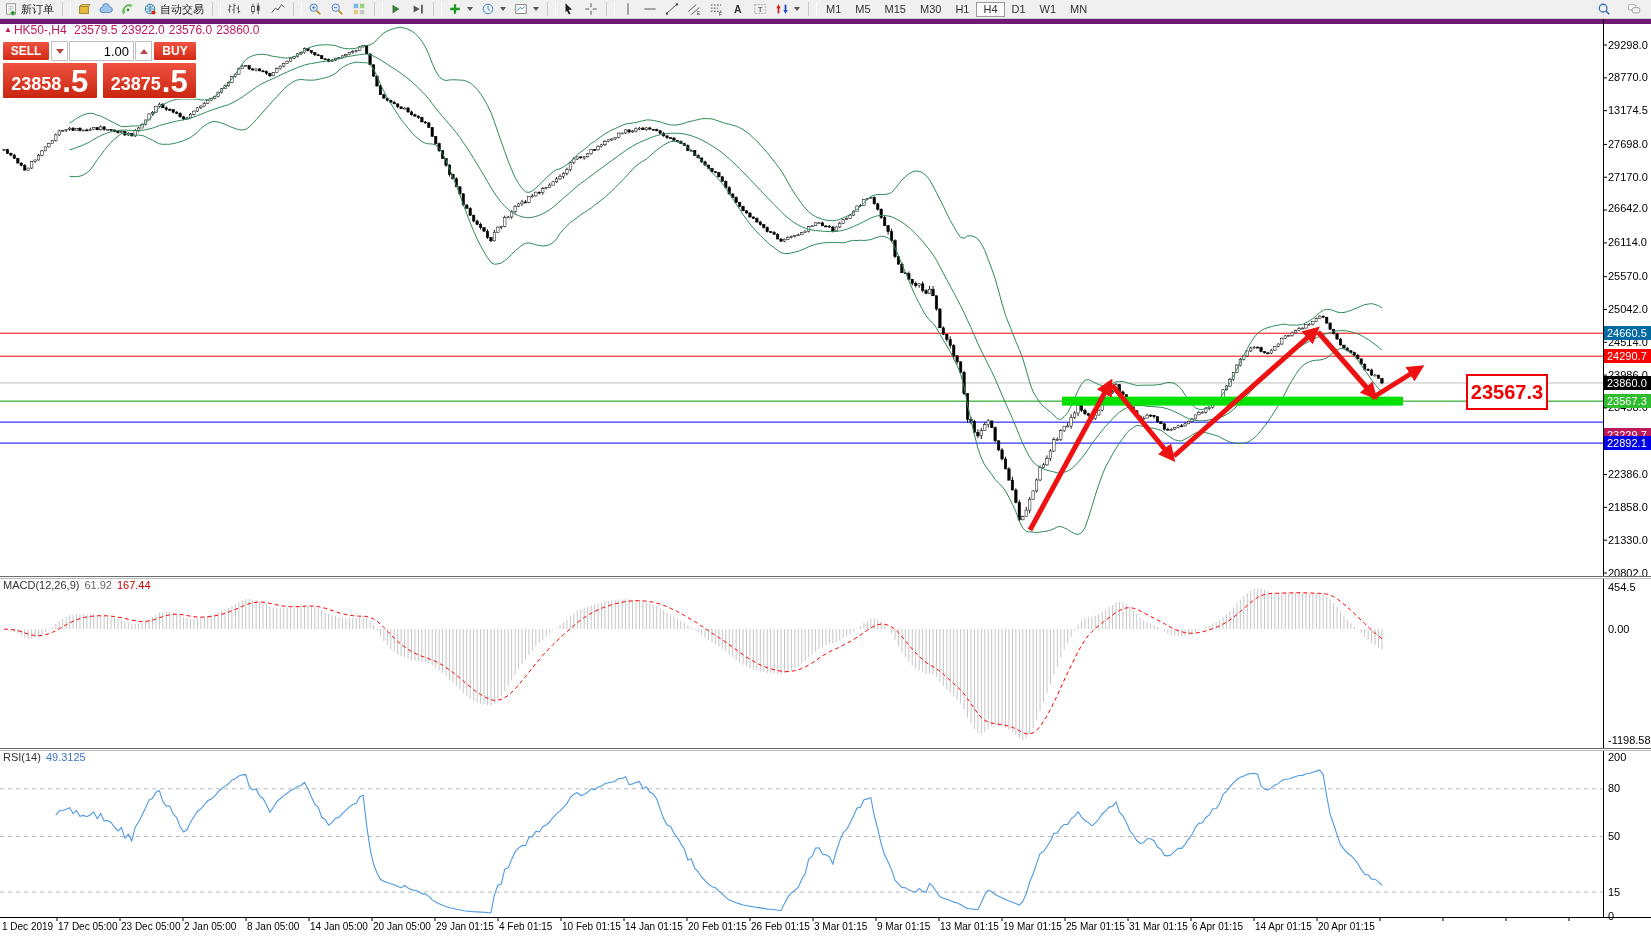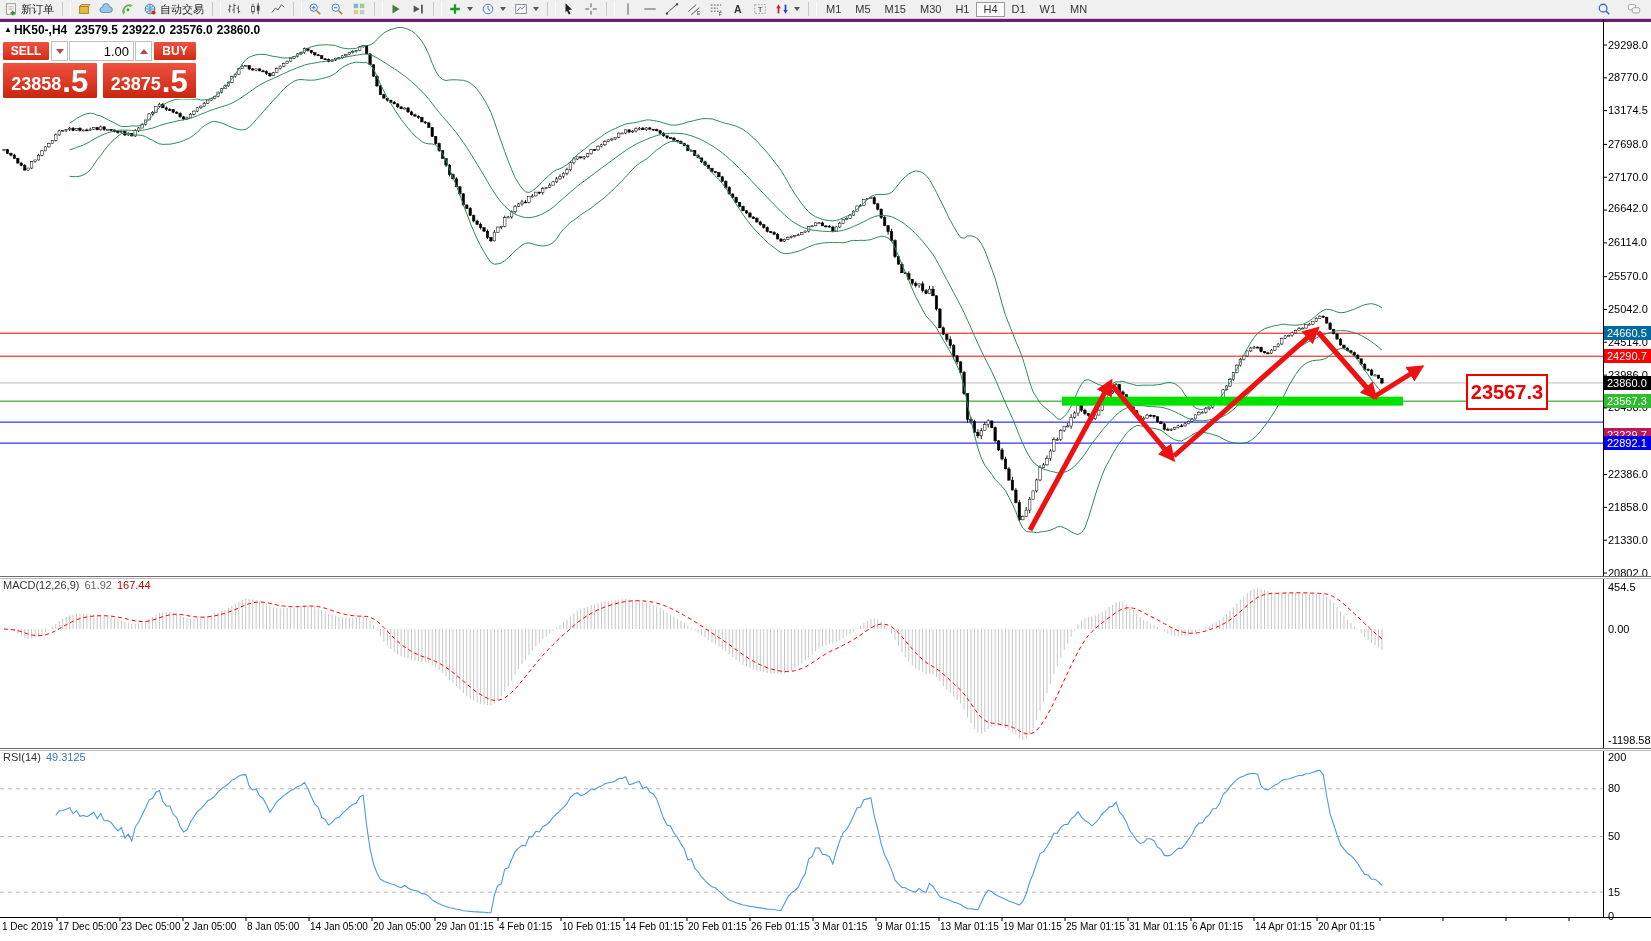--- a/index.html
+++ b/index.html
@@ -2,34 +2,34 @@
 <html><head>
 <meta charset="utf-8">
 <style>
   html,body{margin:0;padding:0;background:#fff;}
   body{width:1651px;height:941px;overflow:hidden;position:relative;
        font-family:"Liberation Sans","DejaVu Sans",sans-serif;-webkit-font-smoothing:antialiased;}
   #stage{position:absolute;left:0;top:0;width:1651px;height:941px;}
 
   
   #toolbar{position:absolute;left:0;top:0;width:1651px;height:18px;background:#f0f0f0;
-           border-bottom:4px solid #701a75;display:flex;align-items:center;font-size:11px;color:#222;}
+           border-bottom:6px solid #701a75;display:flex;align-items:center;font-size:11px;color:#222;}
   .titem{display:inline-flex;align-items:center;gap:3px;padding:1px 4px;height:15px;cursor:default;}
   .tlabel{white-space:nowrap;}
   .ticon{width:14px;height:14px;}
   .tsep{width:7px;height:14px;border-left:1px solid #c9c9c9;border-right:1px solid #fff;margin:0 2px 0 4px;}
   .caret{width:0;height:0;border-left:3px solid transparent;border-right:3px solid transparent;
          border-top:4px solid #555;margin-left:2px;}
   .tf{padding:1px 7px;height:13px;line-height:13px;color:#333;}
   .tf.active{background:#fbfbfb;border:1px solid #9a9a9a;padding:0 6px;}
   #tf-bar{display:flex;align-items:center;}
   #tb-right{margin-left:auto;display:flex;align-items:center;padding-right:6px;gap:8px;}
 
   
-  #chart-header{position:absolute;left:4px;top:23px;font-size:12px;font-weight:700;color:#000000;z-index:5;}
+  #chart-header{position:absolute;left:4px;top:23px;font-size:12px;font-weight:400;color:#be185d;z-index:5;}
   #chart-header span{margin-right:4px;}
   #chart-header .mk{font-size:8px;vertical-align:2px;margin-right:2px;}
 
   
   #trade-panel{position:absolute;left:2px;top:41px;width:195px;z-index:6;font-weight:700;}
   .tp-row1{display:flex;height:20px;gap:1px;}
   .tp-btn{background:linear-gradient(#ef5240,#d32a14);color:#fff;font-size:12px;display:flex;
           align-items:center;justify-content:center;border:1px solid #fff;border-radius:2px;cursor:pointer;}
   .tp-sell{width:46px;} .tp-buy{width:42px;}
   .tp-spin{width:15px;background:#fff;border:1px solid #c0c0c0;display:flex;align-items:center;justify-content:center;cursor:pointer;}
@@ -1723,21 +1723,21 @@
       <div class="t-lbl" style="left: 2px;">1 Dec 2019</div>
       <div class="t-lbl" style="left: 58px;">17 Dec 05:00</div>
       <div class="t-lbl" style="left: 121px;">23 Dec 05:00</div>
       <div class="t-lbl" style="left: 184px;">2 Jan 05:00</div>
       <div class="t-lbl" style="left: 247px;">8 Jan 05:00</div>
       <div class="t-lbl" style="left: 310px;">14 Jan 05:00</div>
       <div class="t-lbl" style="left: 373px;">20 Jan 05:00</div>
       <div class="t-lbl" style="left: 436px;">29 Jan 01:15</div>
       <div class="t-lbl" style="left: 499px;">4 Feb 01:15</div>
       <div class="t-lbl" style="left: 562px;">10 Feb 01:15</div>
-      <div class="t-lbl" style="left: 625px;">14 Feb 01:15</div>
+      <div class="t-lbl" style="left: 625px;">14 Jan 01:15</div>
       <div class="t-lbl" style="left: 688px;">20 Feb 01:15</div>
       <div class="t-lbl" style="left: 751px;">26 Feb 01:15</div>
       <div class="t-lbl" style="left: 814px;">3 Mar 01:15</div>
       <div class="t-lbl" style="left: 877px;">9 Mar 01:15</div>
       <div class="t-lbl" style="left: 940px;">13 Mar 01:15</div>
       <div class="t-lbl" style="left: 1003px;">19 Mar 01:15</div>
       <div class="t-lbl" style="left: 1066px;">25 Mar 01:15</div>
       <div class="t-lbl" style="left: 1129px;">31 Mar 01:15</div>
       <div class="t-lbl" style="left: 1192px;">6 Apr 01:15</div>
       <div class="t-lbl" style="left: 1255px;">14 Apr 01:15</div>

